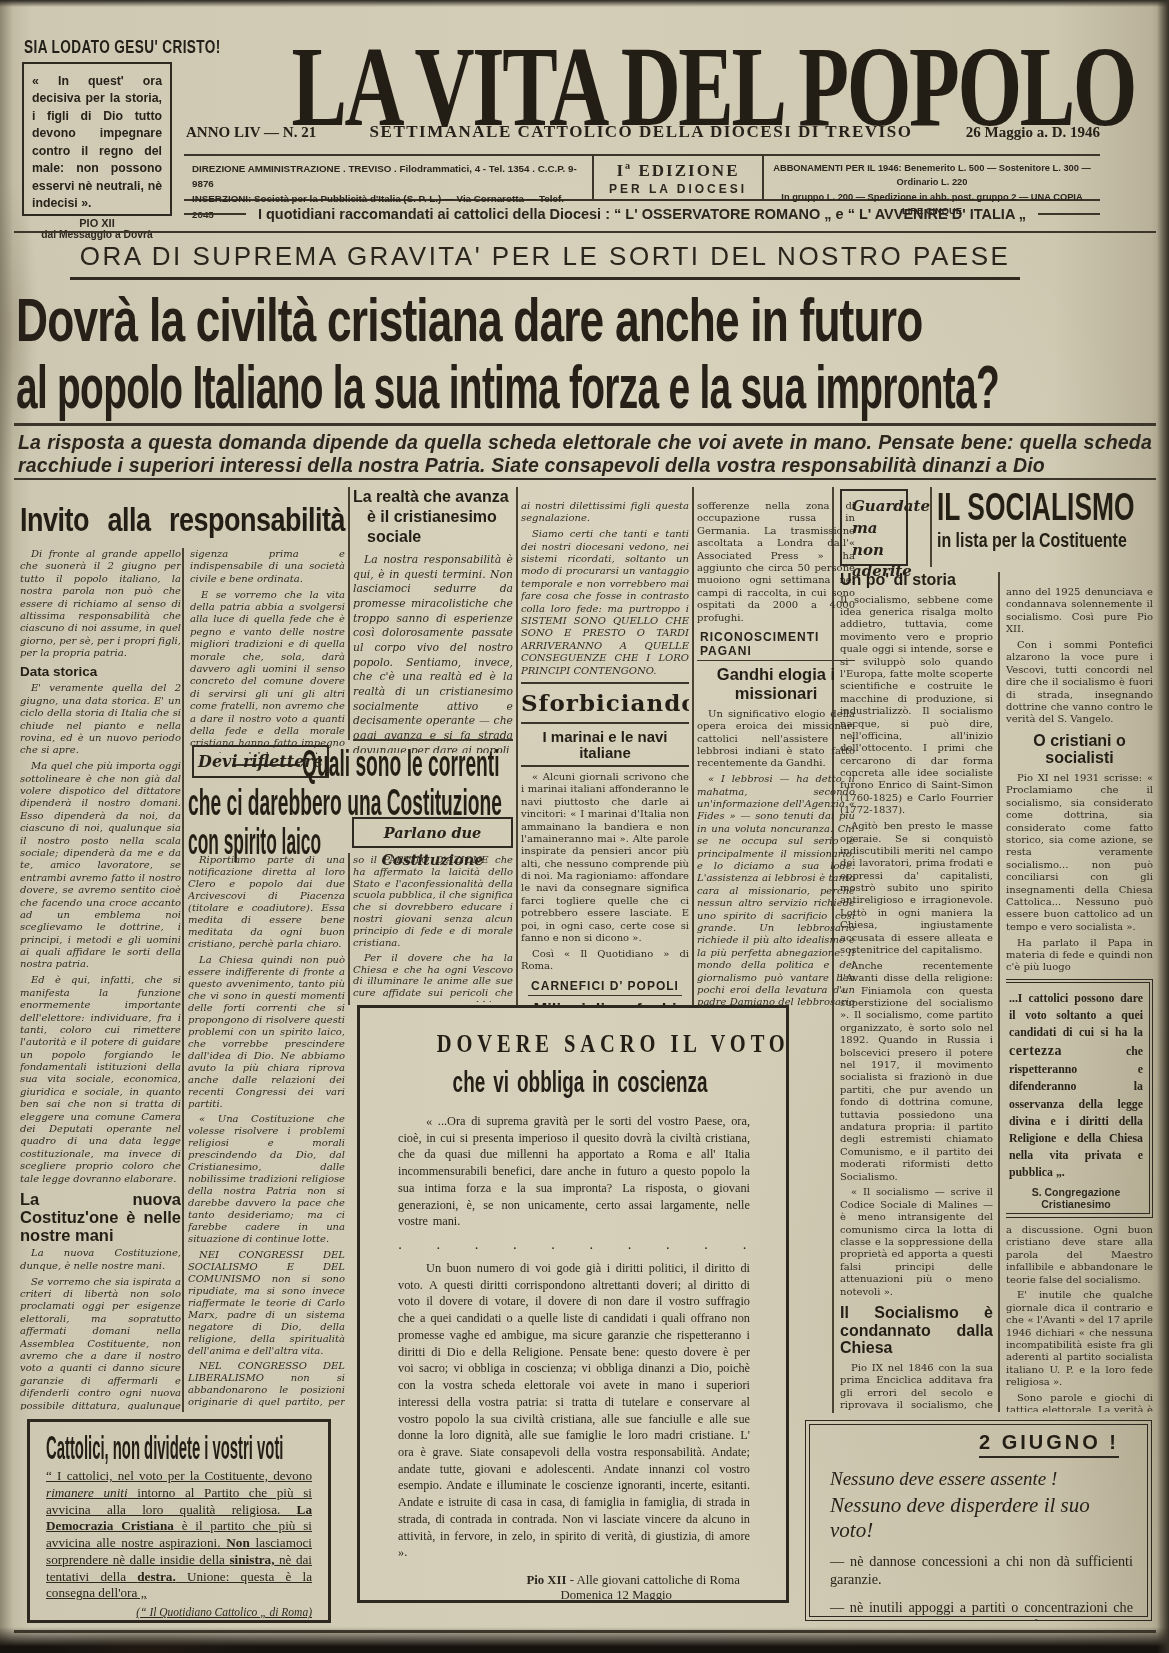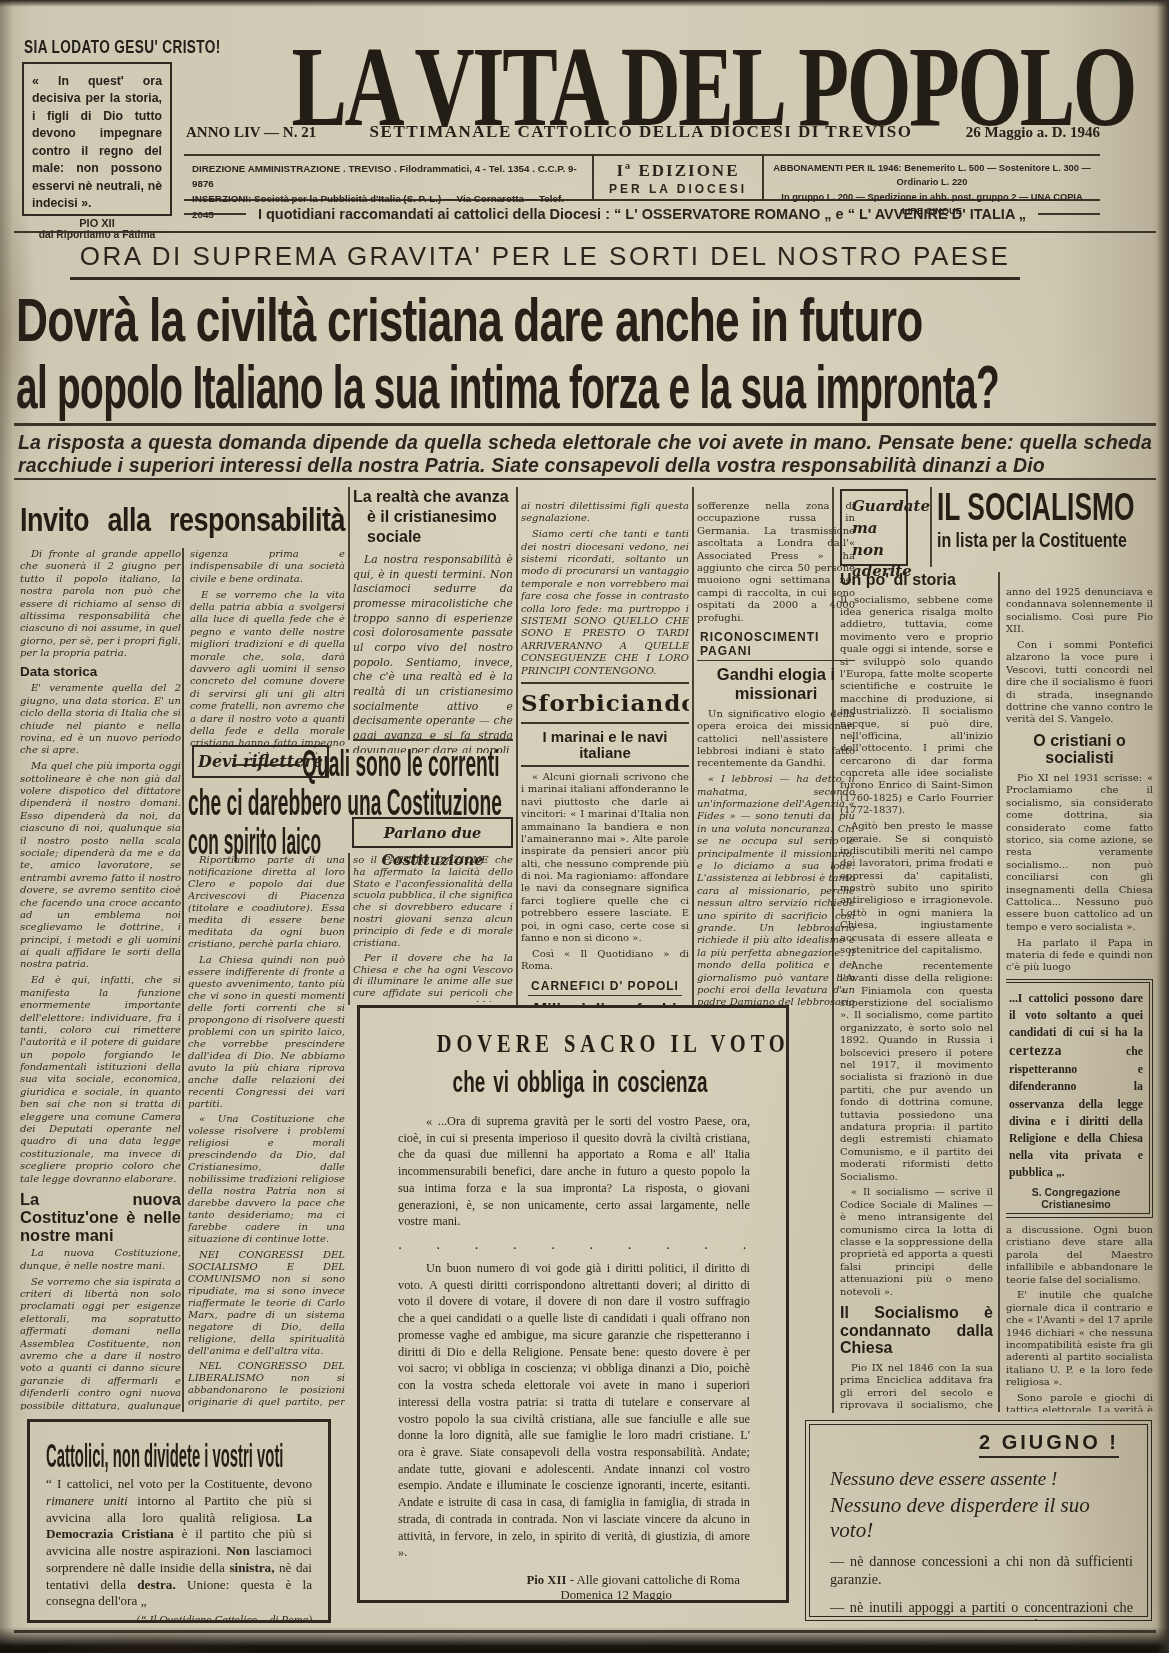--- a/index.html
+++ b/index.html
@@ -103,21 +103,21 @@
   .dovere p.body { font:400 12.3px "Liberation Serif", serif; line-height:1.36; text-align:justify;
     text-indent:28px; color:#2b261d; word-spacing:1.5px; }
   .dovere .dots { white-space:nowrap; overflow:hidden; letter-spacing:15px; font-size:13px; margin:7px 0 8px; color:#2b261d; }
   .dovere .dsig { text-align:right; font:700 12.8px "Liberation Serif", serif; margin-top:12px; padding-right:10px; }
   .dovere .dsig .b { font-weight:700; }
   .dovere .dsig span { font-weight:400; }
   .dovere .dsig span.b { font-weight:700; }
   .dovere .dsig2 { text-align:right; font:400 12.8px "Liberation Serif", serif; padding-right:78px; }
 
   
-  .cattolici { border:3px solid #2e2920; padding:16px 16px 5px; overflow:hidden; }
+  .cattolici { border:3px solid #2e2920; padding:8px 16px 5px; overflow:hidden;text-decoration:underline; }
   .cattolici .ct { height:38px; }
   .cattolici .ct span { display:inline-block; white-space:nowrap; font:700 28px "Liberation Sans", sans-serif;
     transform:scale(.53,1.18); transform-origin:left top; color:#231e15; letter-spacing:0; }
   .cattolici .cbody { font:400 13.2px "Liberation Serif", serif; line-height:1.27; text-align:justify; color:#29241b; }
   .cattolici .cbody .b { font-weight:700; }
   .cattolici .cbody .i { font-style:italic; }
   .cattolici .csig { text-align:right; font:400 11.5px "Liberation Serif", serif; font-style:italic; margin-top:4px; }
 
   
   .giugno { border:1.5px solid #2e2920; position:relative; padding:10px 18px 6px 24px; overflow:hidden; }
@@ -138,21 +138,21 @@
   <div class="edge bottom"></div>
   <div class="edge right"></div>
   <div class="stain" style="left:40px; top:1630px; width:220px; height:40px; background:radial-gradient(rgba(60,45,25,.25), rgba(0,0,0,0) 70%);"></div>
   <div class="stain" style="left:-20px; top:180px; width:60px; height:300px; background:radial-gradient(rgba(70,58,35,.18), rgba(0,0,0,0) 70%);"></div>
 
   <div class="abs blessing" style="left:24px; top:36px; width:152px;"><span>SIA LODATO GESU' CRISTO!</span></div>
 
   <div class="abs pio-box" style="left:22px; top:62px; width:150px; height:154px;">
     <div class="q">« In quest' ora decisiva per la storia, i figli di Dio tutto devono impegnare contro il regno del male: non possono esservi nè neutrali, nè indecisi ».</div>
     <div class="s1">PIO XII</div>
-    <div class="s2">dal Riportiamo a Fátima</div>
+    <div class="s2">dal Messaggio a Dovrà</div>
   </div>
 
   <div class="abs mast-title" style="left:186px; top:20px; width:914px; height:102px;"><span>LA VITA DEL POPOLO</span></div>
 
   <div class="abs mast-row" style="left:186px; top:122px; width:914px;">
     <div class="iss">ANNO LIV — N. 21</div>
     <div class="sub">SETTIMANALE CATTOLICO DELLA DIOCESI DI TREVISO</div>
     <div class="dt">26 Maggio a. D. 1946</div>
   </div>
 

